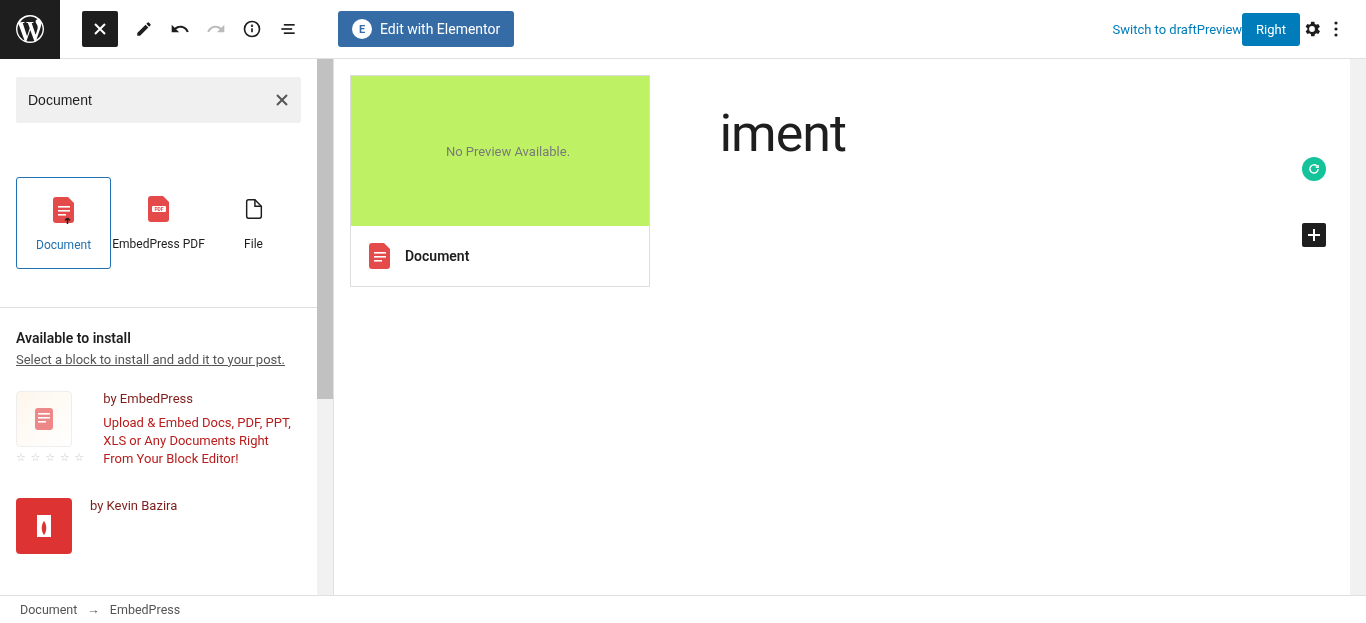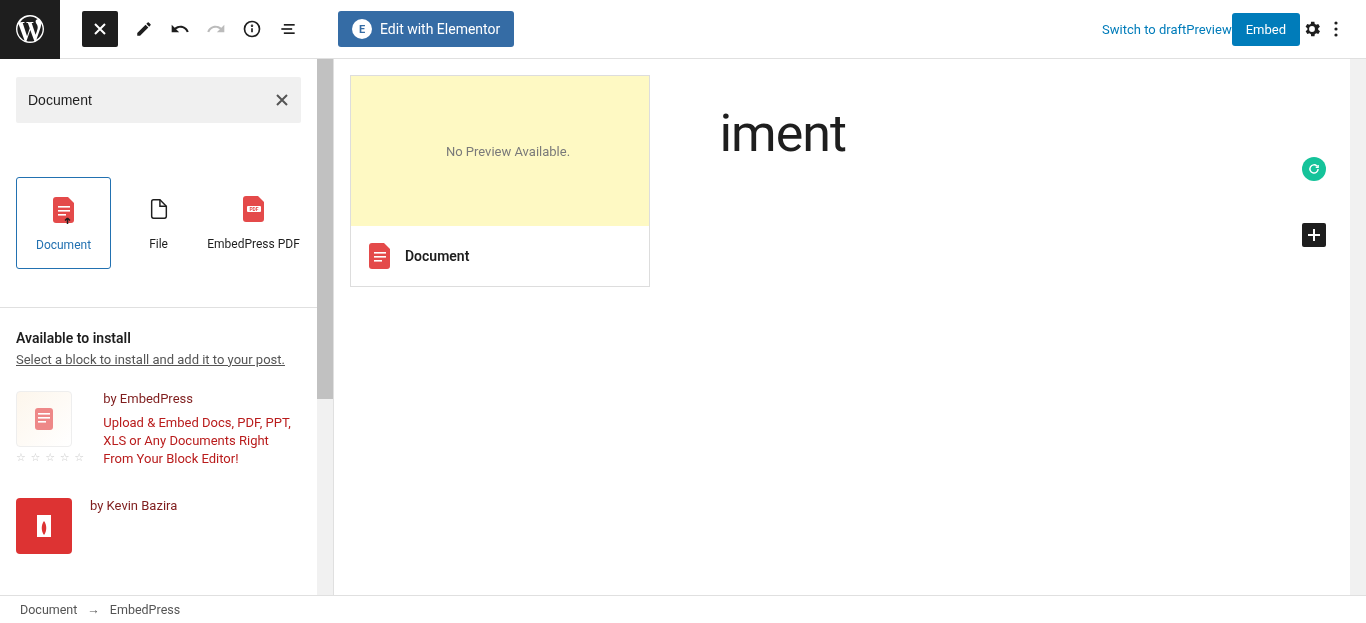--- a/index.html
+++ b/index.html
@@ -41,21 +41,21 @@
 .install-body { flex: 1; }
 .install-title { font-size: 13.5px; line-height: 1.35; margin-bottom: 4px; }
 .install-author { font-size: 13px; color: #7f1d1d; margin-bottom: 8px; }
 .install-desc { font-size: 13px; color: #b91c1c; line-height: 1.4; }
 .canvas-wrap { flex: 1; position: relative; background: #fff;}
 .canvas { position: absolute; left: 16px; top: 16px; right: 30px; bottom: 0;}
 .title-big { position: absolute; right: 490px; top: 28px; font-weight: 400; font-size: 52px; letter-spacing: -1px; }
 .grammarly { position:absolute; top: 82px; right: 10px; width:24px; height:24px; border-radius:50%; background:#15c39a; color:#fff; display:flex; align-items:center; justify-content:center;}
 .add-block { position:absolute; top: 148px; right: 10px; width:24px; height:24px; border-radius:2px; background:#1e1e1e; color:#fff; display:flex; align-items:center; justify-content:center; cursor:pointer;}
 .preview-card { width: 300px; border: 1px solid #ddd; background: #fff;}
-.preview-top { height: 150px; background: #fef9c3; display: flex; align-items: center; justify-content: center; color: #7a7a7a; font-size: 13px; padding-left: 16px;}
+.preview-top { height: 150px; background: #bef264; display: flex; align-items: center; justify-content: center; color: #7a7a7a; font-size: 13px; padding-left: 16px;}
 .preview-bottom { height: 60px; display: flex; align-items: center; padding: 0 18px; gap: 14px; }
 .doc-icon-red { width:22px; height:26px; }
 .scroll-track2 { position:absolute; right:0; top:0; width:16px; height:100%; background:#f1f1f1;}
 .breadcrumb-bar { height: 28px; border-top: 1px solid #e0e0e0; display:flex; align-items:center; padding: 0 20px; font-size: 12.5px; color: #555; gap:10px;}
 svg { display:block; }
 </style>
 </head>
 <body>
 
 <div class="toolbar">
@@ -101,21 +101,21 @@
       </div>
   </div>
   <div class="elementor-btn">
     <span class="circ">E</span>
     <span>Edit with Elementor</span>
   </div>
   <div class="spacer"></div>
   <div class="right-actions">
     <span class="link-btn">Switch to draft</span>
     <span class="link-btn">Preview</span>
-    <span class="update-btn">Embed</span>
+    <span class="update-btn">Right</span>
     <span class="gear-icon">
         <svg width="20" height="20" viewBox="0 0 24 24" fill="currentColor">
           <path d="M19.4 13l.1-1-.1-1 2.1-1.6-2-3.5-2.5 1a7 7 0 00-1.7-1l-.4-2.7h-4l-.4 2.7a7 7 0 00-1.7 1l-2.5-1-2 3.5L6.5 11l-.1 1 .1 1-2.1 1.6 2 3.5 2.5-1a7 7 0 001.7 1l.4 2.7h4l.4-2.7a7 7 0 001.7-1l2.5 1 2-3.5L19.4 13zM12 15.5A3.5 3.5 0 1112 8.5a3.5 3.5 0 010 7z"></path>
         </svg>
       </span>
     <span class="more-icon">
         <svg width="4" height="16" viewBox="0 0 4 16" fill="currentColor">
           <circle cx="2" cy="2" r="1.6"></circle>
           <circle cx="2" cy="8" r="1.6"></circle>
           <circle cx="2" cy="14" r="1.6"></circle>
@@ -148,36 +148,36 @@
               </svg>
           <svg width="18" height="18" viewBox="0 0 24 24" style="position:absolute; margin-top:16px; margin-left:10px;" fill="#1e1e1e">
                 <path d="M9 11.5l-3 3 1.4 1.4 1.6-1.6V20h2v-5.7l1.6 1.6L14 14.5l-3-3z"></path>
                 <path d="M12 2a5 5 0 00-4.9 4H7a4 4 0 000 8h1v-2H7a2 2 0 010-4h1.8l.2-1.6A3 3 0 0112 4a3 3 0 013 2.4l.2 1.6H17a2 2 0 010 4h-1v2h1a4 4 0 000-8h-.1A5 5 0 0012 2z" opacity="0"></path>
               </svg>
         </div>
         <span class="bi-label">Document</span>
       </div>
       <div class="block-item">
         <div class="bi-icon">
-          <svg width="22" height="22" viewBox="0 0 24 24" fill="none" stroke="#1e1e1e" stroke-width="1.6">
-                <path d="M13 2H6a2 2 0 00-2 2v16a2 2 0 002 2h12a2 2 0 002-2V9l-7-7z"></path>
-                <path d="M13 2v7h7"></path>
-              </svg>
-        </div>
-        <span class="bi-label">File</span>
-      </div>
-      <div class="block-item">
-        <div class="bi-icon">
           <svg width="22" height="26" viewBox="0 0 22 26">
                 <path fill="#e44a4a" d="M3 0h12l6 6v17a3 3 0 01-3 3H3a3 3 0 01-3-3V3a3 3 0 013-3z"></path>
                 <rect x="4" y="10" width="14" height="6" rx="1" fill="#fff"></rect>
                 <text x="11" y="15" font-size="5" fill="#e44a4a" text-anchor="middle" font-weight="bold">PDF</text>
               </svg>
         </div>
         <span class="bi-label">EmbedPress PDF</span>
+      </div>
+      <div class="block-item">
+        <div class="bi-icon">
+          <svg width="22" height="22" viewBox="0 0 24 24" fill="none" stroke="#1e1e1e" stroke-width="1.6">
+                <path d="M13 2H6a2 2 0 00-2 2v16a2 2 0 002 2h12a2 2 0 002-2V9l-7-7z"></path>
+                <path d="M13 2v7h7"></path>
+              </svg>
+        </div>
+        <span class="bi-label">File</span>
       </div>
     </div>
 
     <div class="divider"></div>
 
     <div class="install-section">
       <div class="install-h">Available to install</div>
       <div class="install-sub">Select a block to install and add it to your post.</div>
 
       <div class="install-item">

